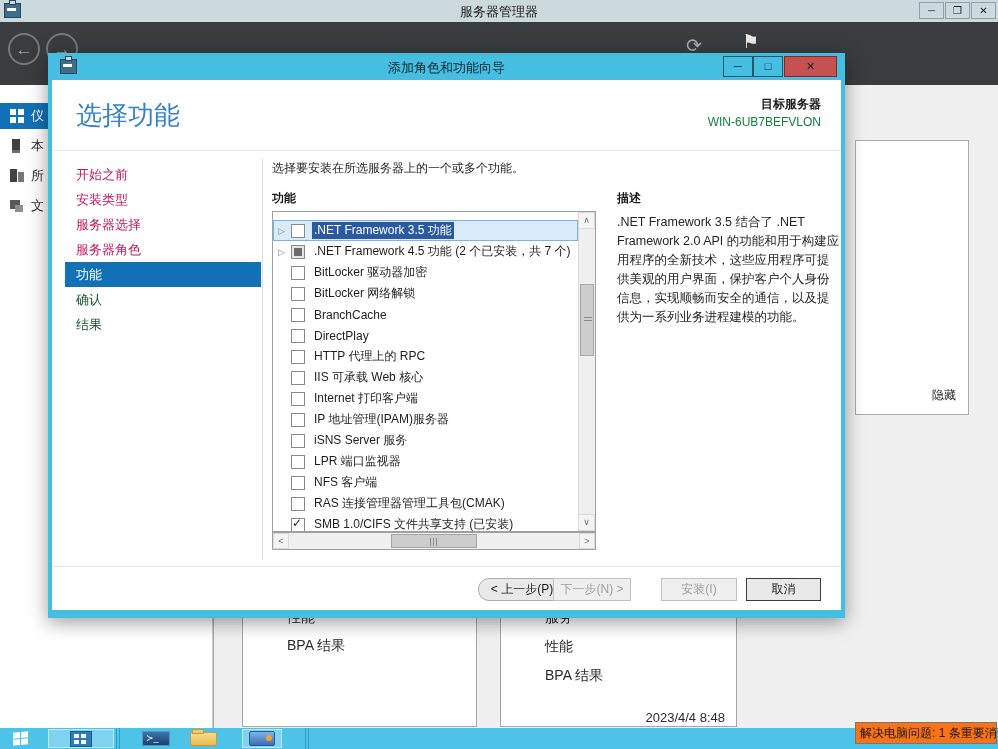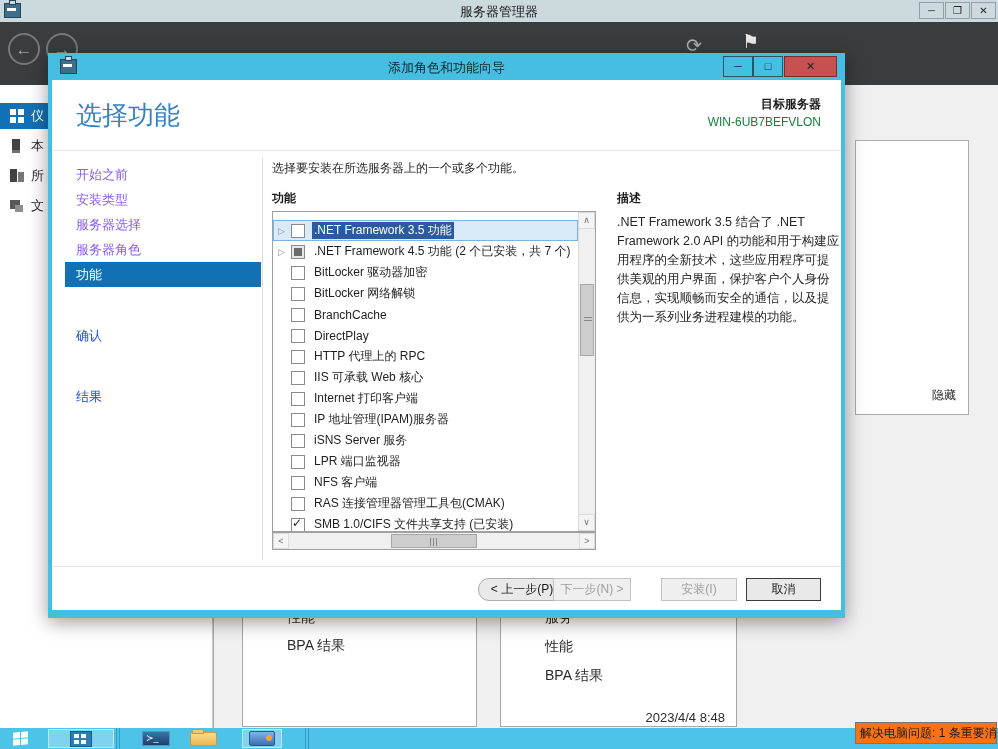--- a/index.html
+++ b/index.html
@@ -41,23 +41,23 @@
   #dlg-title{left:0;top:6px;width:100%;text-align:center;font-size:13px;color:#10262B;}
   .dlgbtn{width:30px;height:21px;border:1px solid #27566B;background:#45BEE2;text-align:center;line-height:19px;font-size:11px;font-weight:bold;color:#16262B;box-sizing:border-box;}
   .dlgbtn.close{background:#C75050;border-color:#7E2B2B;}
   #dlg-body{left:0;top:27px;width:797px;height:538px;background:#fff;border-left:4px solid #45BEE2;border-right:4px solid #45BEE2;border-bottom:8px solid #45BEE2;box-sizing:border-box;}
   #page-title{left:24px;top:18px;font-size:26px;color:#3583C4;}
   #target-block{right:20px;top:16px;text-align:right;}
   #target-label{font-size:12px;font-weight:bold;color:#1A1A1A;}
   #target-server{font-size:12px;color:#15803d;margin-top:2px;}
   #hdr-sep{left:0px;top:70px;width:789px;height:1px;background:#E8E8E8;}
   #wiz-nav{left:13px;top:82px;width:196px;}
-  .nav-item{height:25px;line-height:25px;padding-left:11px;font-size:13px;color:#8b5cf6;}
+  .nav-item{height:25px;line-height:25px;padding-left:11px;font-size:13px;color:#be185d;}
   .nav-item.selected{background:#1271B5;color:#fff;}
-  .nav-item.disabled{color:#1d4ed8;margin-top:36px;}
+  .nav-item.disabled{color:#14532d;}
   #nav-sep{left:210px;top:78px;width:1px;height:402px;background:#E0E0E0;}
   #instruction{left:220px;top:80px;font-size:12px;color:#262626;}
   #list-label{left:220px;top:110px;font-size:12px;font-weight:bold;color:#1A1A1A;}
   #listbox{left:220px;top:131px;width:324px;height:321px;border:1px solid #A0A0A0;box-sizing:border-box;background:#fff;overflow:hidden;}
   #rows{position:absolute;left:0;top:8px;width:305px;}
   .f-row{height:21px;display:flex;align-items:center;padding-left:5px;font-size:12px;color:#1E1E1E;white-space:nowrap;box-sizing:border-box;}
   .f-row .exp{width:13px;flex:0 0 13px;font-size:9px;color:#8C8C8C;visibility:hidden;}
   .f-row.expandable .exp{visibility:visible;}
   .f-row .exp::before{content:"▷";}
   .cb{width:12px;height:12px;border:1px solid #8A8A8A;background:#fff;flex:0 0 12px;position:relative;}

